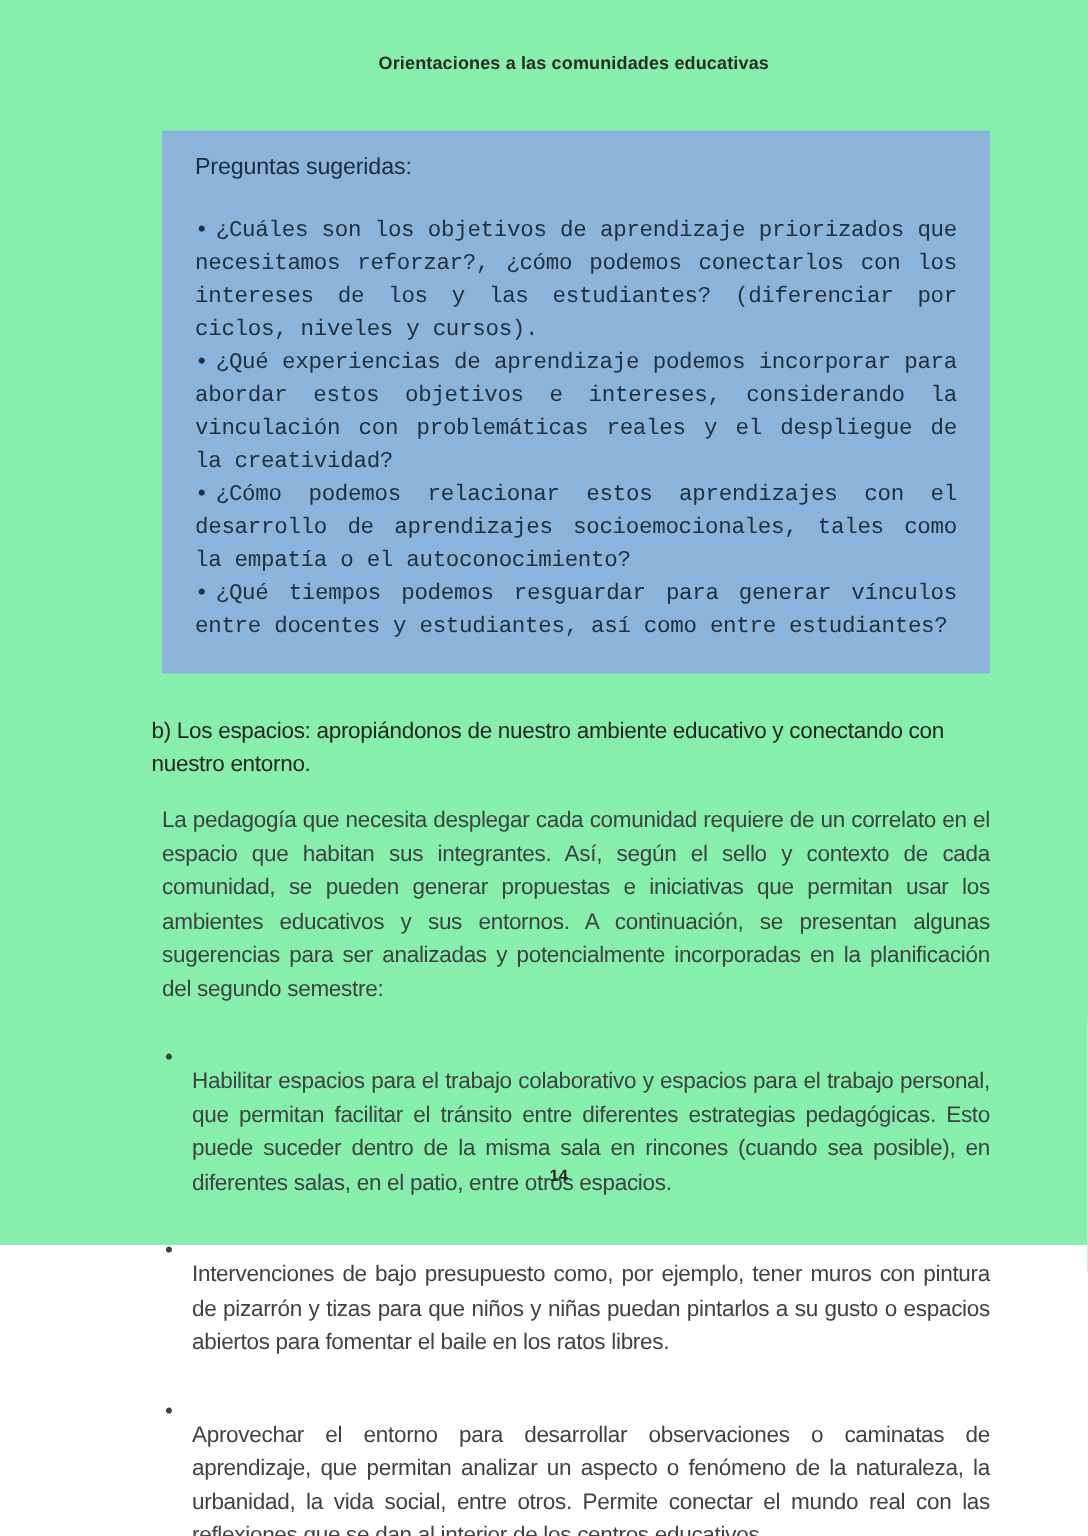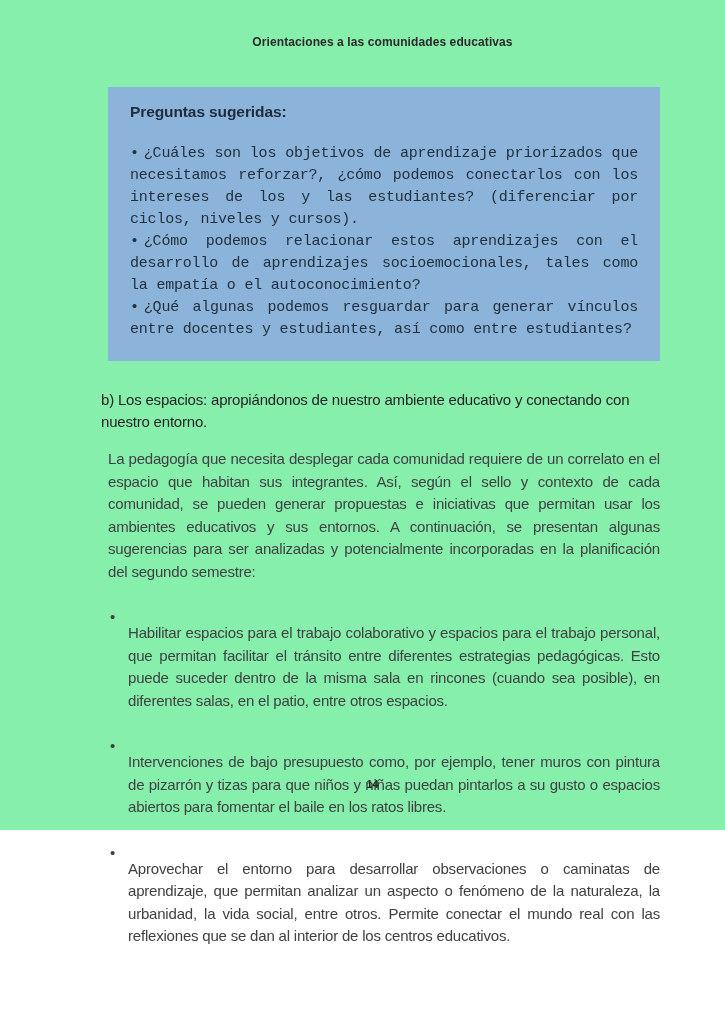--- a/index.html
+++ b/index.html
@@ -25,21 +25,21 @@
     letter-spacing: 0.1px;
   }
   .qbox {
     margin: 38px 85px 0 88px;
     background: #8cb4da;
     padding: 16px 22px 20px 22px;
     color: #22303e;
   }
   .qbox-title {
     font-size: 15.5px;
-    font-weight: bold;
+    font-weight: normal;
     letter-spacing: -0.1px;
     margin: 0 0 22px 0;
     color: #1e2b3a;
   }
   .qitem {
     margin: 0;
     font-size: 15px;
     line-height: 22px;
     letter-spacing: -0.2px;
     text-align: justify;
@@ -101,22 +101,23 @@
 <body>
 
 <div class="page">
 
   <div class="header">Orientaciones a las comunidades educativas</div>
 
   <div class="qbox">
     <div class="qbox-title">Preguntas sugeridas:</div>
 
     <p class="qitem"><span class="inline-bullet">•</span><span>¿Cuáles son los objetivos de aprendizaje priorizados que necesitamos reforzar?, ¿cómo podemos conectarlos con los intereses de los y las estudiantes? (diferenciar por ciclos, niveles y cursos).</span></p>
+    <p class="qitem"><span class="inline-bullet">•</span><span>¿Qué experiencias de aprendizaje podemos incorporar para abordar estos objetivos e intereses, considerando la vinculación con problemáticas reales y el despliegue de la creatividad?</span></p>
     <p class="qitem"><span class="inline-bullet">•</span><span>¿Cómo podemos relacionar estos aprendizajes con el desarrollo de aprendizajes socioemocionales, tales como la empatía o el autoconocimiento?</span></p>
-    <p class="qitem"><span class="inline-bullet">•</span><span>¿Qué algunas podemos resguardar para generar vínculos entre docentes y estudiantes, así como entre estudiantes?</span></p>
+    <p class="qitem"><span class="inline-bullet">•</span><span>¿Qué tiempos podemos resguardar para generar vínculos entre docentes y estudiantes, así como entre estudiantes?</span></p>
   </div>
 
   <h2 class="section-heading">b) Los espacios: apropiándonos de nuestro ambiente educativo y conectando con nuestro entorno.</h2>
 
   <p class="body-par">La pedagogía que necesita desplegar cada comunidad requiere de un correlato en el espacio que habitan sus integrantes. Así, según el sello y contexto de cada comunidad, se pueden generar propuestas e iniciativas que permitan usar los ambientes educativos y sus entornos. A continuación, se presentan algunas sugerencias para ser analizadas y potencialmente incorporadas en la planificación del segundo semestre:</p>
 
   <div class="blist">
     <div class="bitem">
       <span class="dot">•</span>
       <span class="btext">Habilitar espacios para el trabajo colaborativo y espacios para el trabajo personal, que permitan facilitar el tránsito entre diferentes estrategias pedagógicas. Esto puede suceder dentro de la misma sala en rincones (cuando sea posible), en diferentes salas, en el patio, entre otros espacios.</span>

